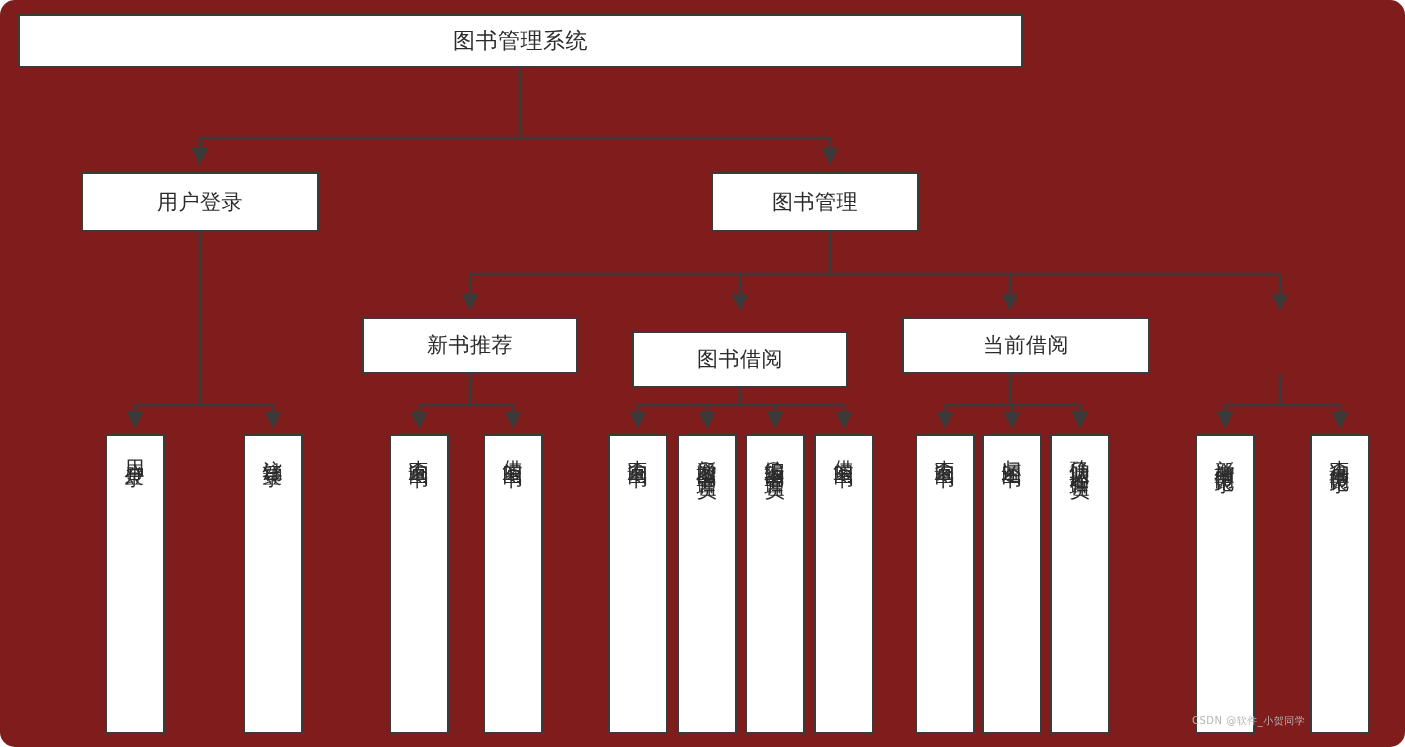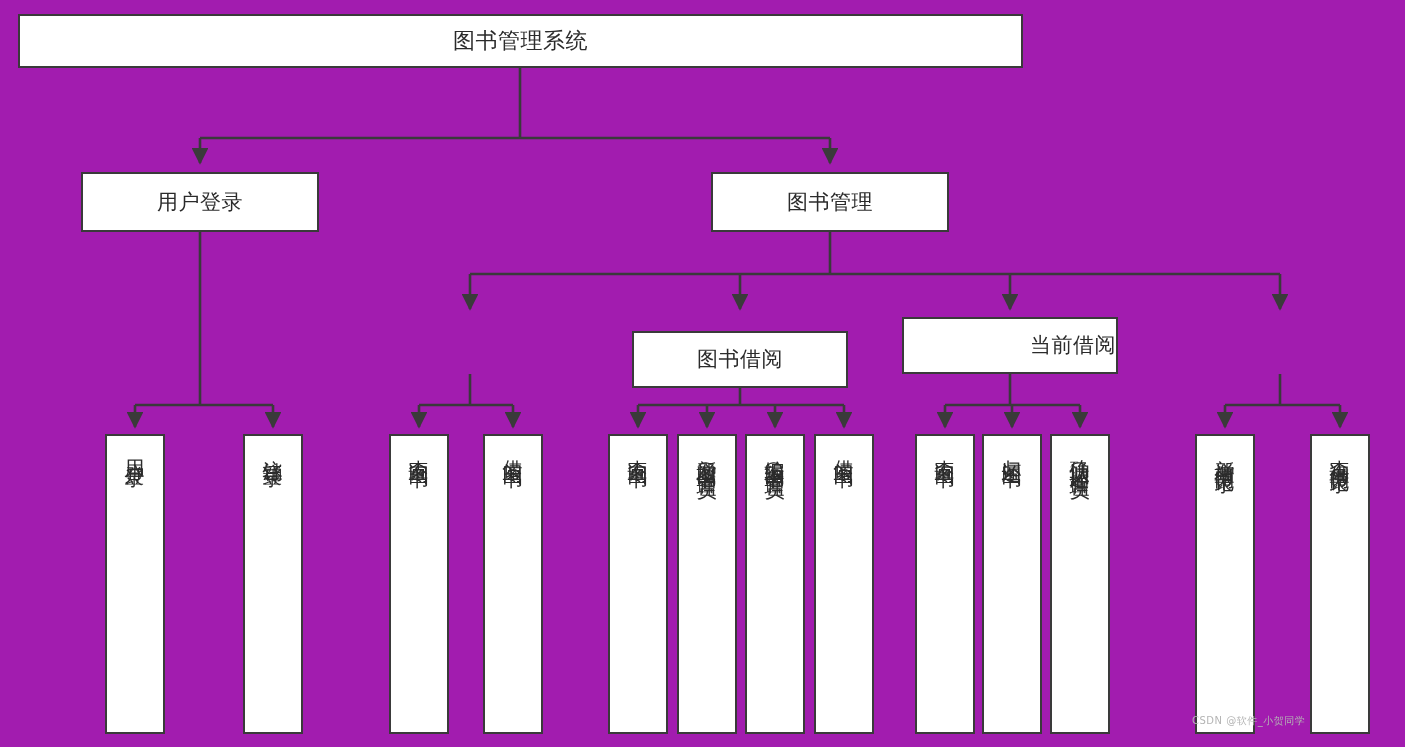--- a/index.html
+++ b/index.html
@@ -8,22 +8,23 @@
     padding: 0;
     background: #ffffff;
   }
   body {
     font-family: "DejaVu Sans", "Liberation Sans", sans-serif;
   }
   #diagram {
     position: relative;
     width: 1405px;
     height: 747px;
-    background: #a21caf;
+    background: #7f1d1d;
     overflow: hidden;
+    border-radius: 15px;
   }
   #connectors {
     position: absolute;
     left: 0;
     top: 0;
     width: 1405px;
     height: 747px;
     pointer-events: none;
   }
   .node {
@@ -131,28 +132,31 @@
     </g>
   </svg>
 
   <div class="node horiz root" style="left:18px; top:14px; width:1005px; height:54px;">
     <span class="node-label">图书管理系统</span>
   </div>
 
   <div class="node horiz" style="left:81px; top:172px; width:238px; height:60px;">
     <span class="node-label">用户登录</span>
   </div>
-  <div class="node horiz" style="left:711px; top:172px; width:238px; height:60px;">
+  <div class="node horiz" style="left:711px; top:172px; width:208px; height:60px;">
     <span class="node-label">图书管理</span>
   </div>
 
+  <div class="node horiz" style="left:362px; top:317px; width:216px; height:57px;">
+    <span class="node-label">新书推荐</span>
+  </div>
   <div class="node horiz" style="left:632px; top:331px; width:216px; height:57px;">
     <span class="node-label">图书借阅</span>
   </div>
-  <div class="node horiz" style="left:902px; top:317px; width:216px; height:57px;justify-content:flex-end;">
+  <div class="node horiz" style="left:902px; top:317px; width:248px; height:57px;">
     <span class="node-label">当前借阅</span>
   </div>
 
   <div class="node vert" style="left:105px; top:434px; width:60px; height:300px;">
     <span class="node-label">用户登录</span>
   </div>
   <div class="node vert" style="left:243px; top:434px; width:60px; height:300px;">
     <span class="node-label">注销登录</span>
   </div>
 

